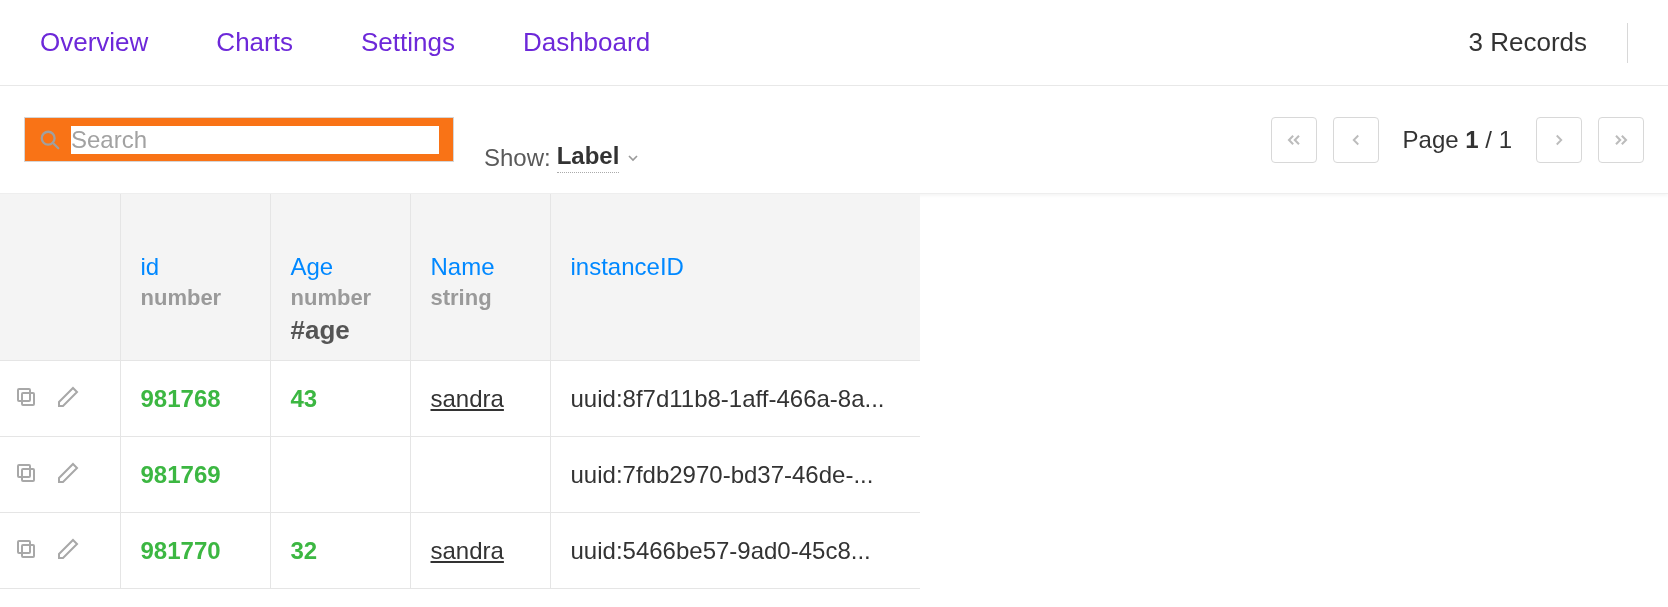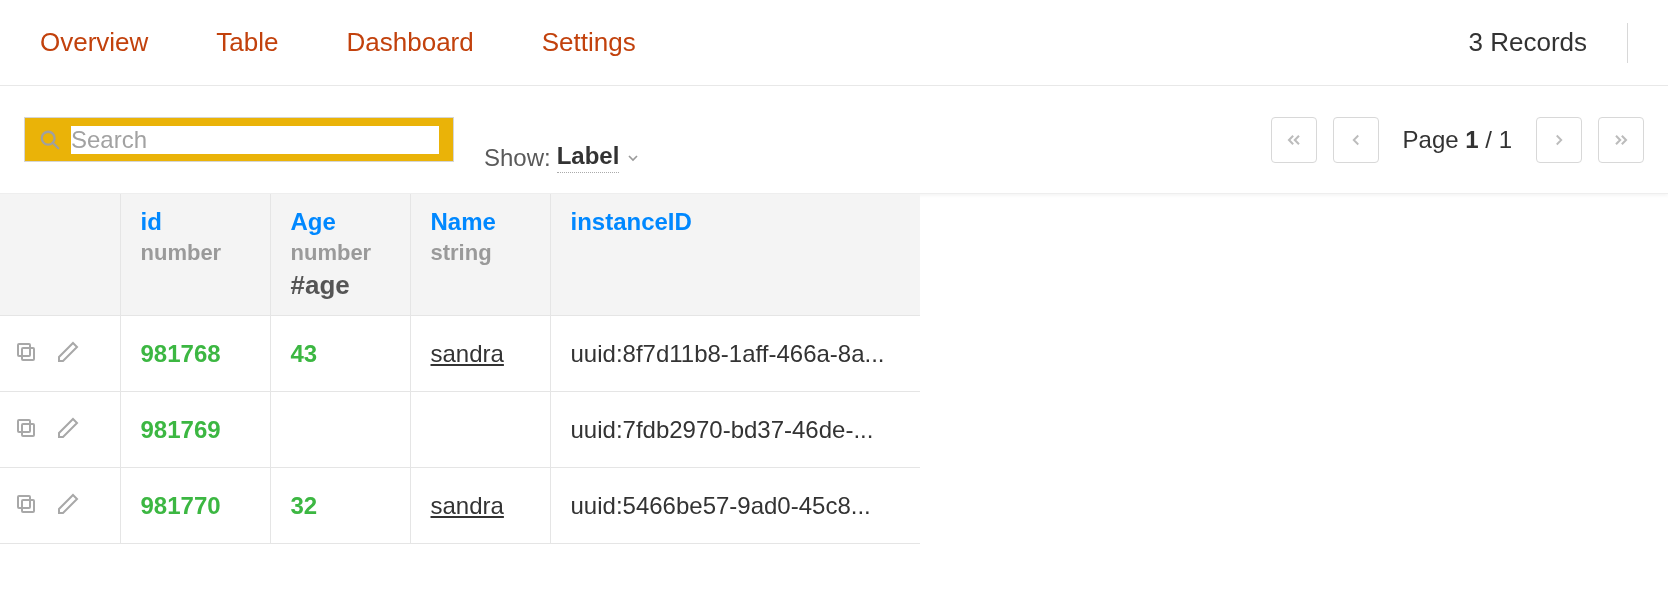--- a/index.html
+++ b/index.html
@@ -22,21 +22,21 @@
   .tab {
     font-size: 26px;
     color: #9a9a9a;
     margin-right: 68px;
     cursor: pointer;
     height: 86px;
     display: flex;
     align-items: center;
     position: relative;
   }
-  .tab.dark { color: #c2410c; text-align: center; }
+  .tab.dark { color: #6d28d9; text-align: center; }
   .tab.active {
     color: #333;
     font-weight: 600;
   }
   .tab.active::after {
     content: "";
     position: absolute;
     left: 0; right: 0; bottom: -1px;
     height: 6px;
     background: #ff5400;
@@ -63,21 +63,21 @@
     box-shadow: 0 2px 3px rgba(0,0,0,0.04);
   }
   .search-wrap {
     display: flex;
     align-items: center;
     border: 1px solid #d5d5d5;
     height: 45px;
     width: 430px;
     padding: 0 14px;
     color: #a0a0a0;
-    background: #eab308;
+    background: #f97316;
   }
   .search-wrap svg { flex: 0 0 auto; margin-right: 10px; }
   .search-input {
     border: none;
     outline: none;
     font-size: 24px;
     flex: 1;
     color: #333;
   }
   .search-input::placeholder { color: #a2a2a2; }
@@ -133,21 +133,21 @@
     vertical-align: top;
     text-align: left;
   }
   .hdr-cell:last-child, .body-cell:last-child { border-right: none; }
   .action-cell { width: 120px; padding: 18px 14px; vertical-align: middle; }
   .col-id    { width: 150px; }
   .col-age   { width: 140px; }
   .col-name  { width: 140px; }
   .col-inst  { width: 370px; }
 
-  .hdr-title { font-size: 24px; font-weight: 700; color: #0088ff; }
+  .hdr-title { font-size: 24px; font-weight: 400; color: #0088ff; margin-top: 45px; }
   .hdr-sub   { font-size: 22px; color: #9a9a9a; margin-top: 4px; }
   .hdr-sub2  { font-size: 26px; color: #555; font-weight: 600; margin-top: 4px; }
 
   .body-row { height: 76px; }
   .body-cell { font-size: 24px; vertical-align: middle; }
   .val-num { color: #3cb742; font-weight: 600; }
   .val-str { color: #333; text-decoration: underline; }
   .val-inst {
     color: #333;
     white-space: nowrap;
@@ -162,23 +162,23 @@
     gap: 18px;
     color: #a8a8a8;
   }
   .action-icons span { cursor: pointer; }
 </style>
 </head>
 <body>
 
 <div class="tabs-row">
   <div class="tab dark">Overview</div>
-  <div class="tab dark">Table</div>
+  <div class="tab dark">Charts</div>
+  <div class="tab dark">Settings</div>
   <div class="tab dark">Dashboard</div>
-  <div class="tab dark">Settings</div>
   <div class="spacer"></div>
   <div class="records">3 Records</div>
   <div class="vbar"></div>
 </div>
 
 <div class="toolbar">
   <div class="search-wrap">
     <svg width="22" height="22" viewBox="0 0 24 24" fill="none" stroke="#a0a0a0" stroke-width="2.5" stroke-linecap="round">
       <circle cx="10" cy="10" r="7"></circle>
         <line x1="21" y1="21" x2="15" y2="15"></line>

